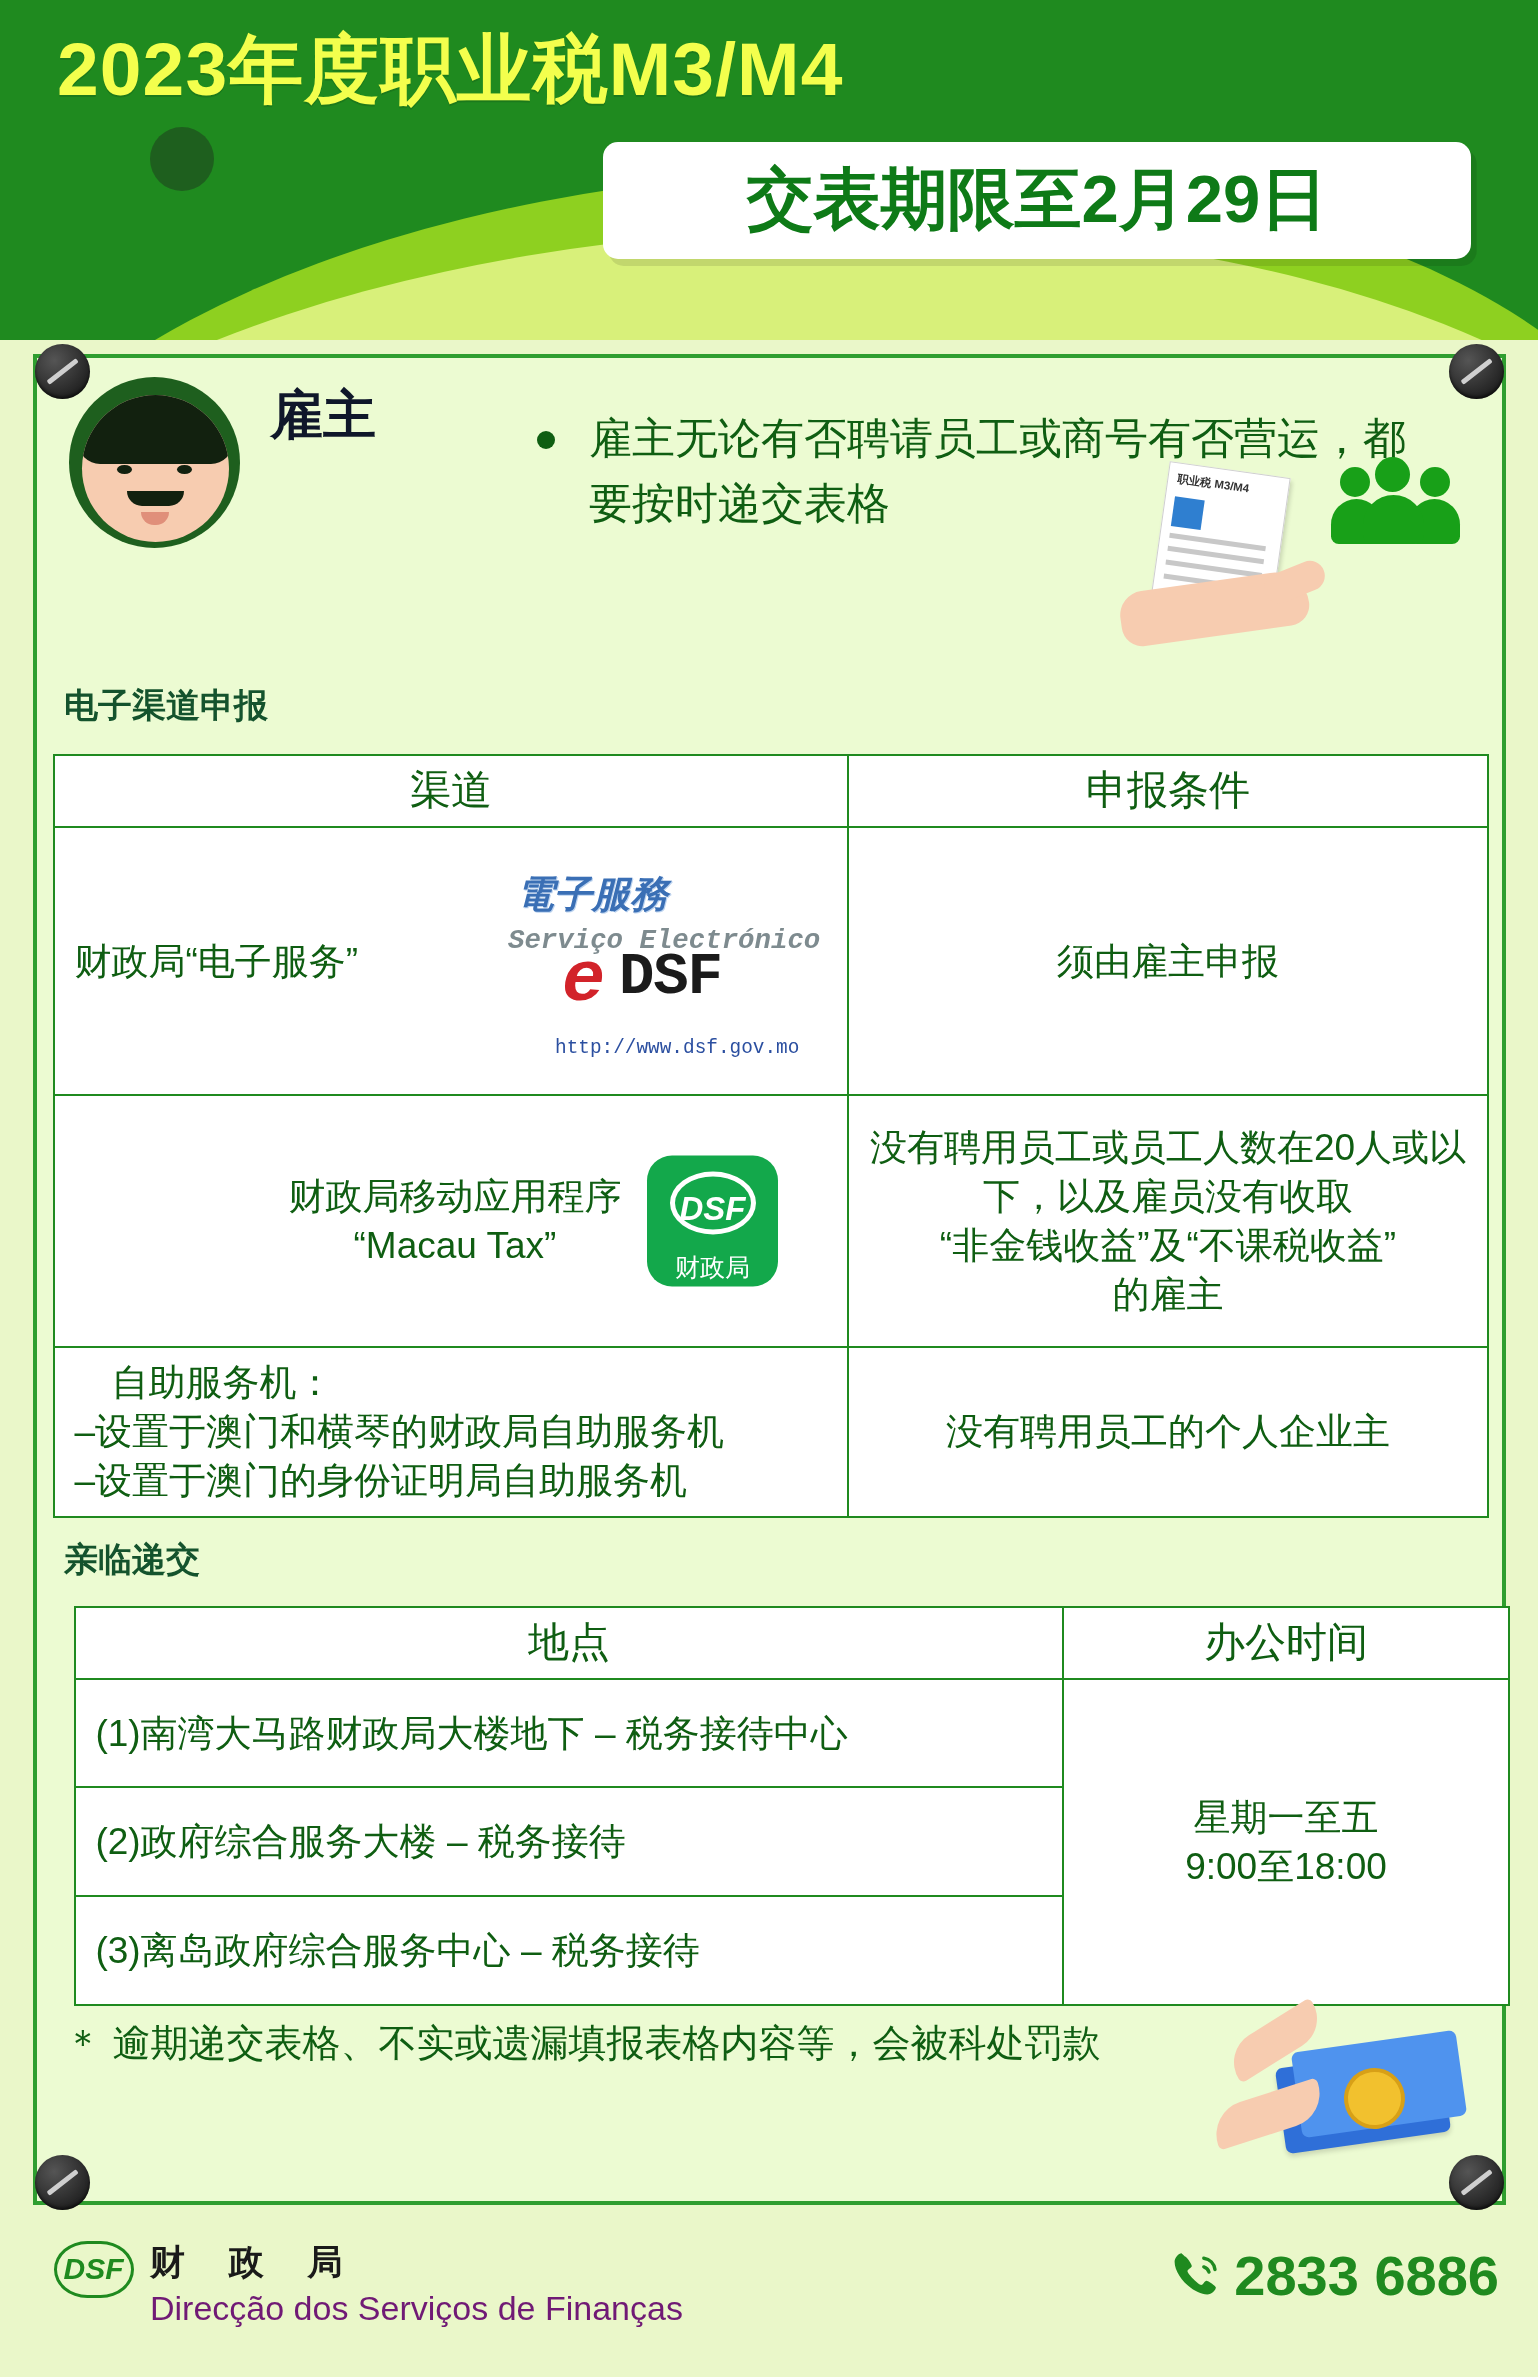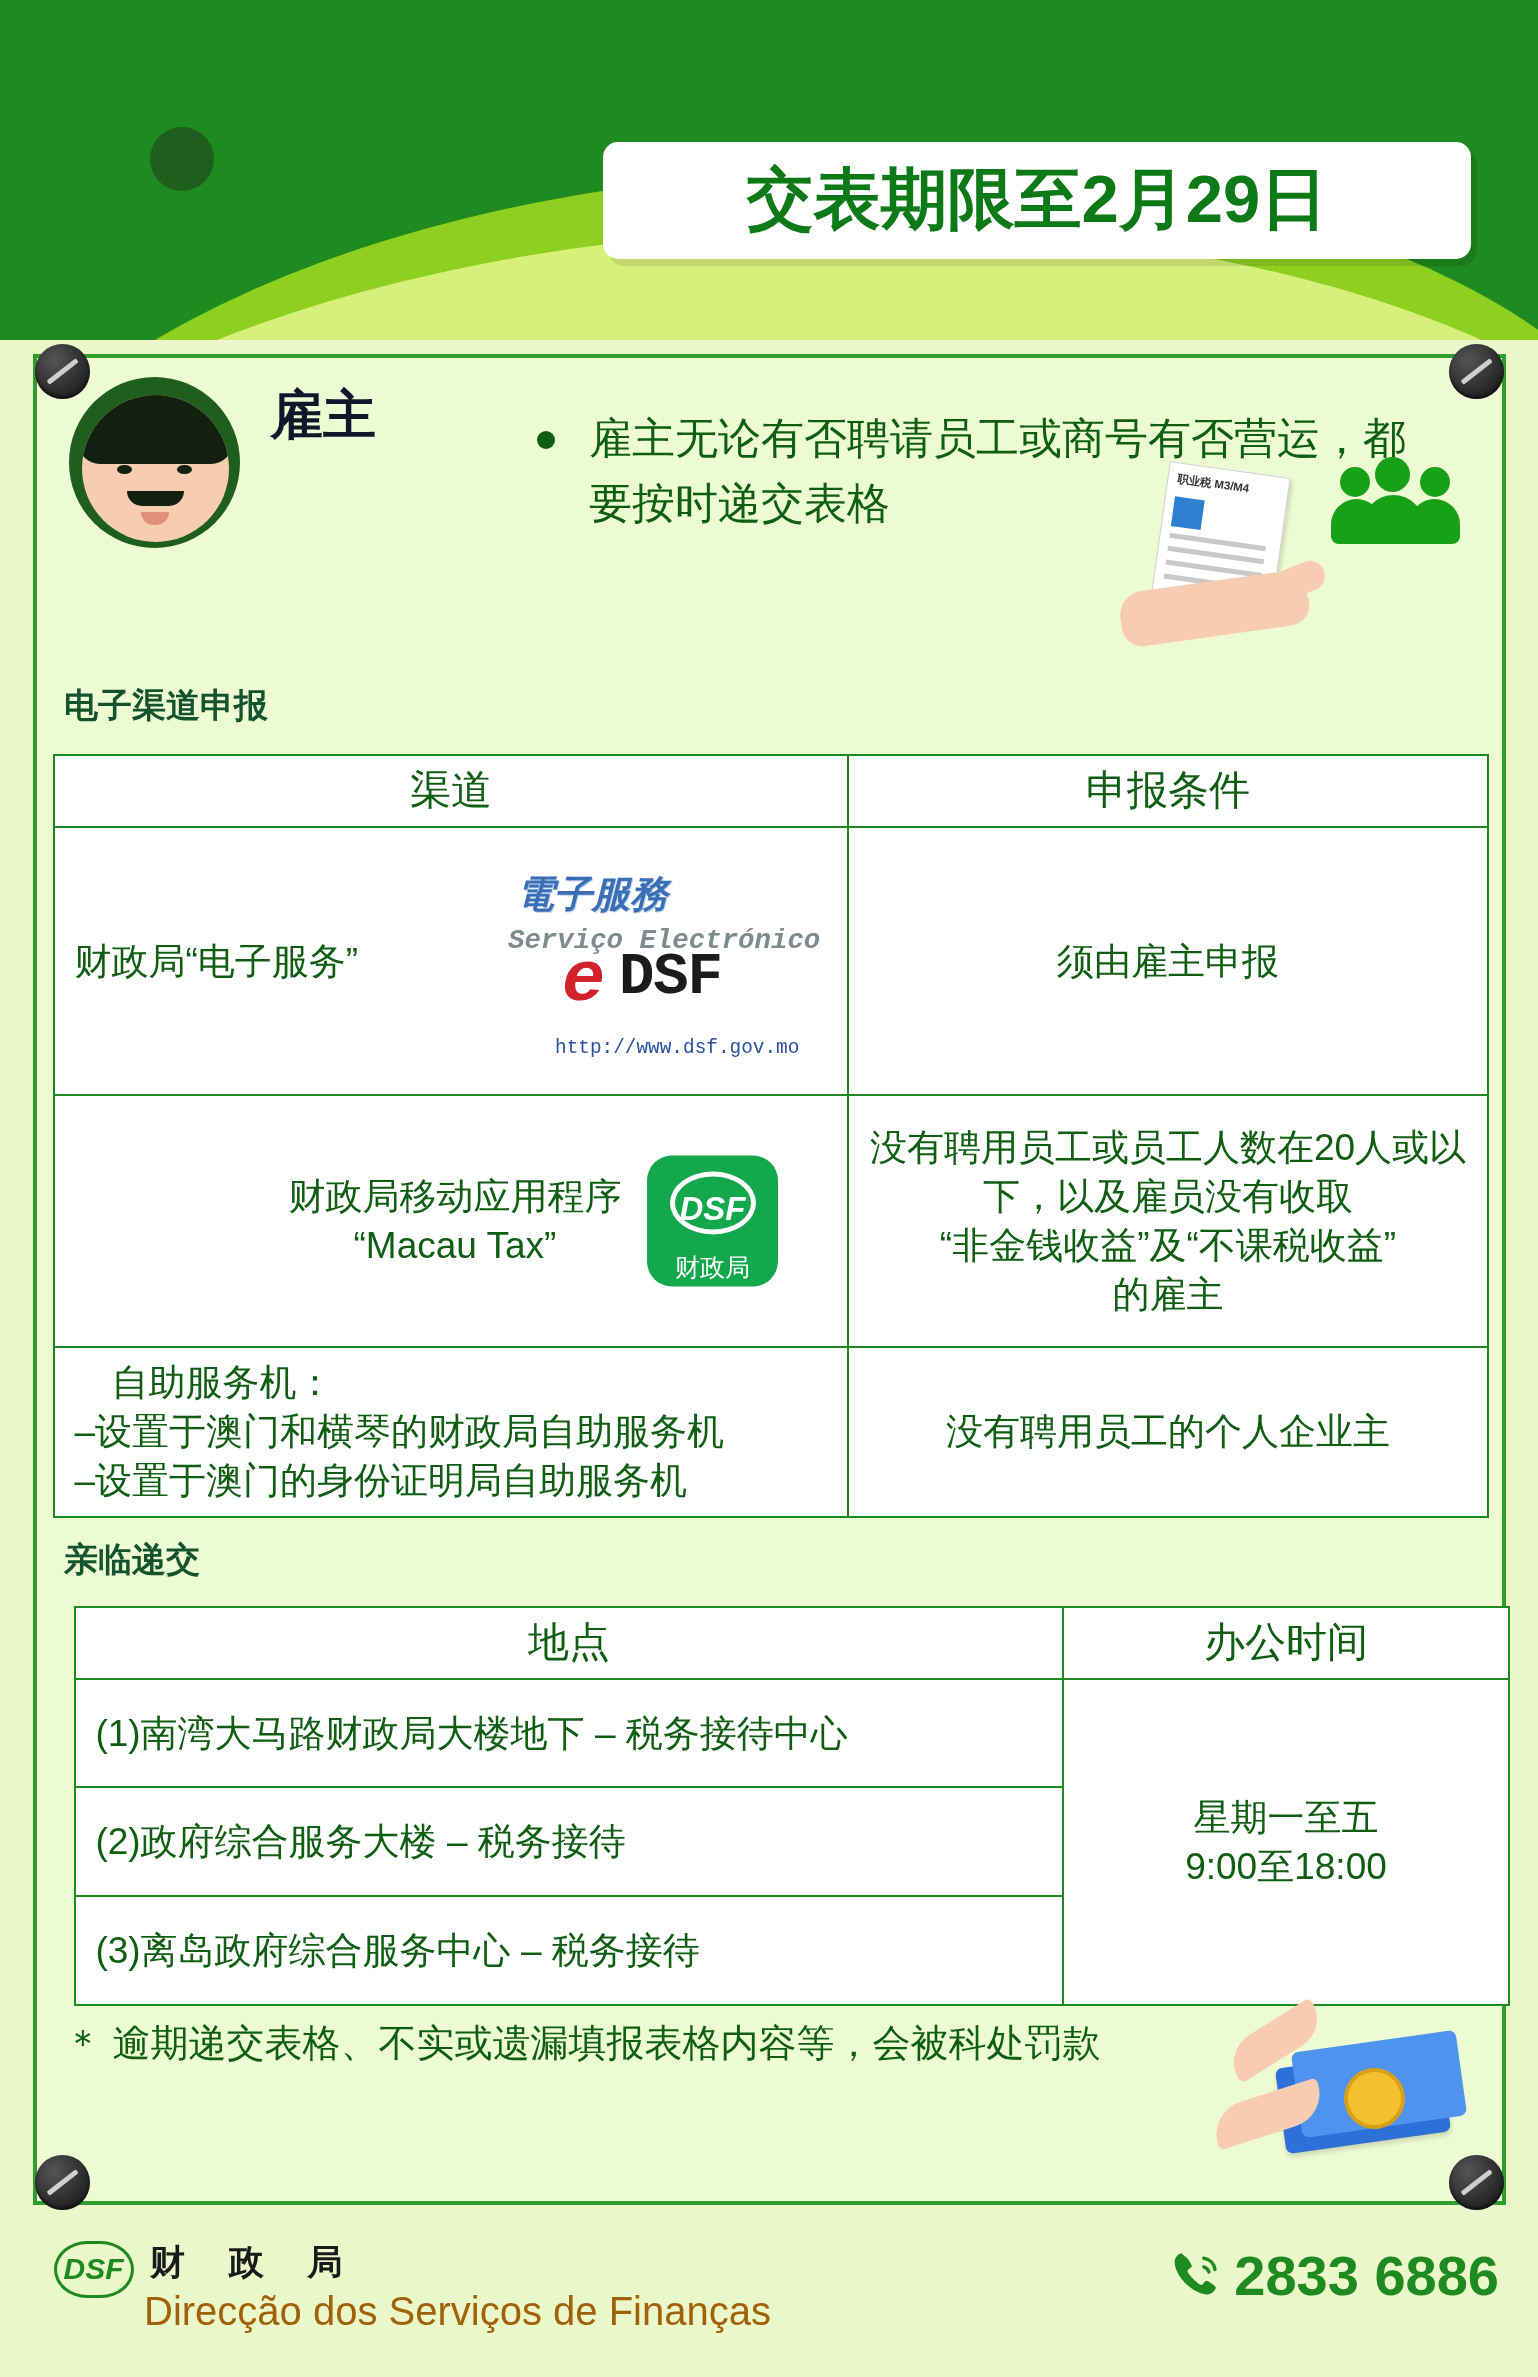--- a/index.html
+++ b/index.html
@@ -488,24 +488,24 @@
     left: 150px;
     top: 22px;
     font-size: 35px;
     font-weight: bold;
     color: #1a1a1a;
     letter-spacing: 17px;
     white-space: nowrap;
   }
   .footer-pt {
     position: absolute;
-    left: 144px;
+    left: 150px;
     top: 72px;
-    font-size: 40px;
-    color: #a16207;
+    font-size: 34px;
+    color: #701a75;
     white-space: nowrap;
   }
   .phone-wrap {
     position: absolute;
     right: 40px;
     top: 24px;
     height: 69px;
     display: flex;
     align-items: center;
   }
@@ -520,20 +520,21 @@
     color: #1f8a1f;
     white-space: nowrap;
   }
 </style>
 </head>
 <body>
 
 <div class="header">
   <div class="swoosh"></div>
   <div class="swoosh2"></div>
+  <div class="header-title">2023年度职业税M3/M4</div>
   <div class="header-badge">
     <div class="header-badge-text">交表期限至2月29日</div>
   </div>
 </div>
 
 <div class="card"></div>
 
 <div class="screw tl"></div>
 <div class="screw tr"></div>
 <div class="screw bl"></div>

